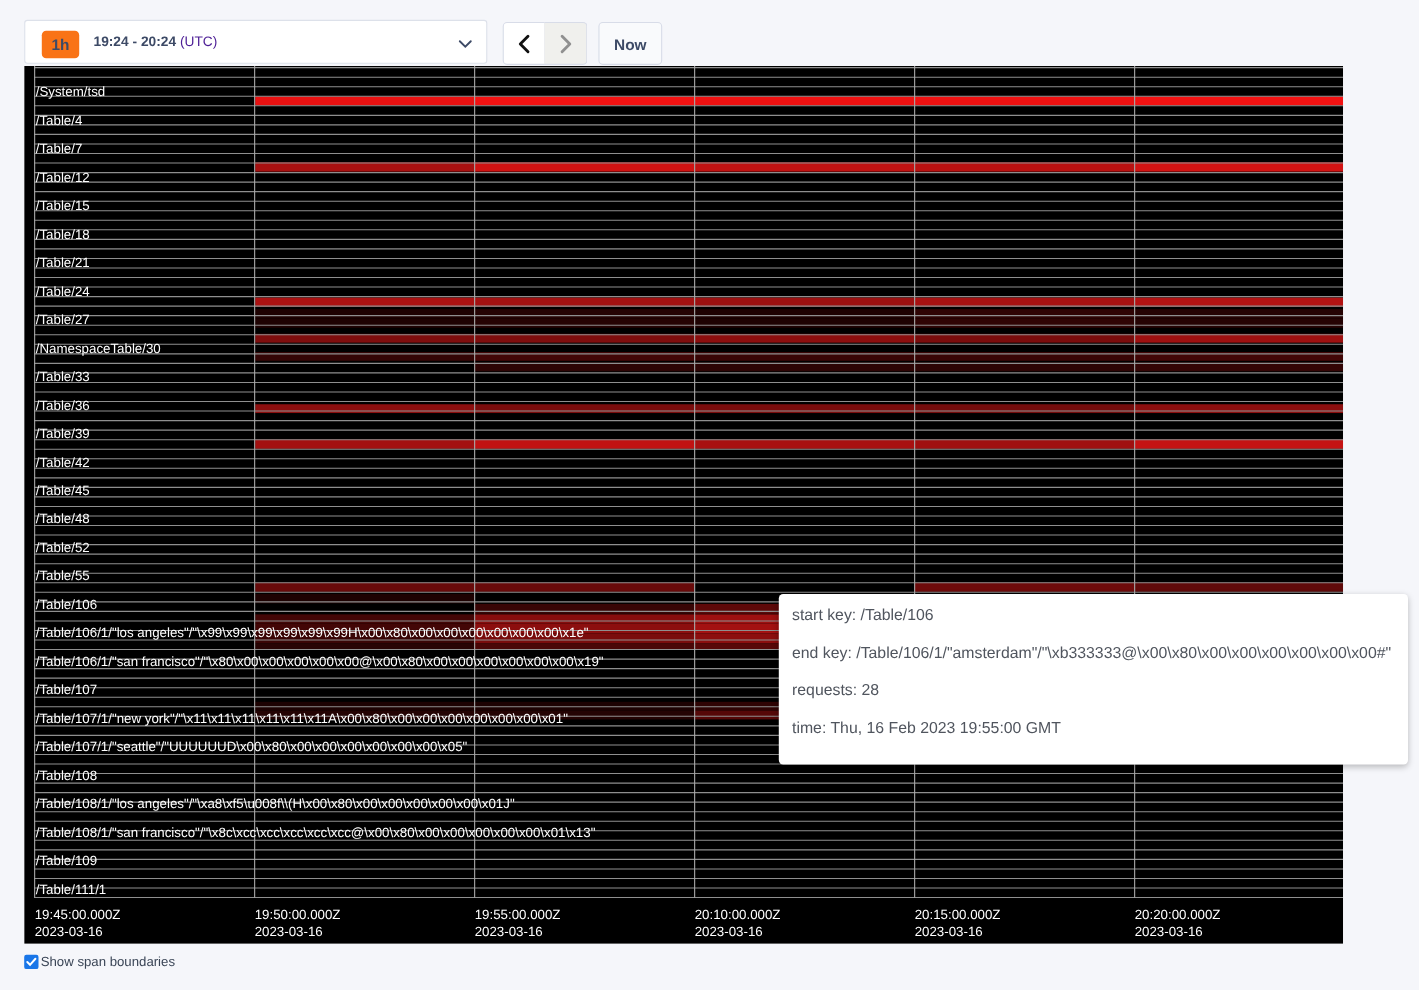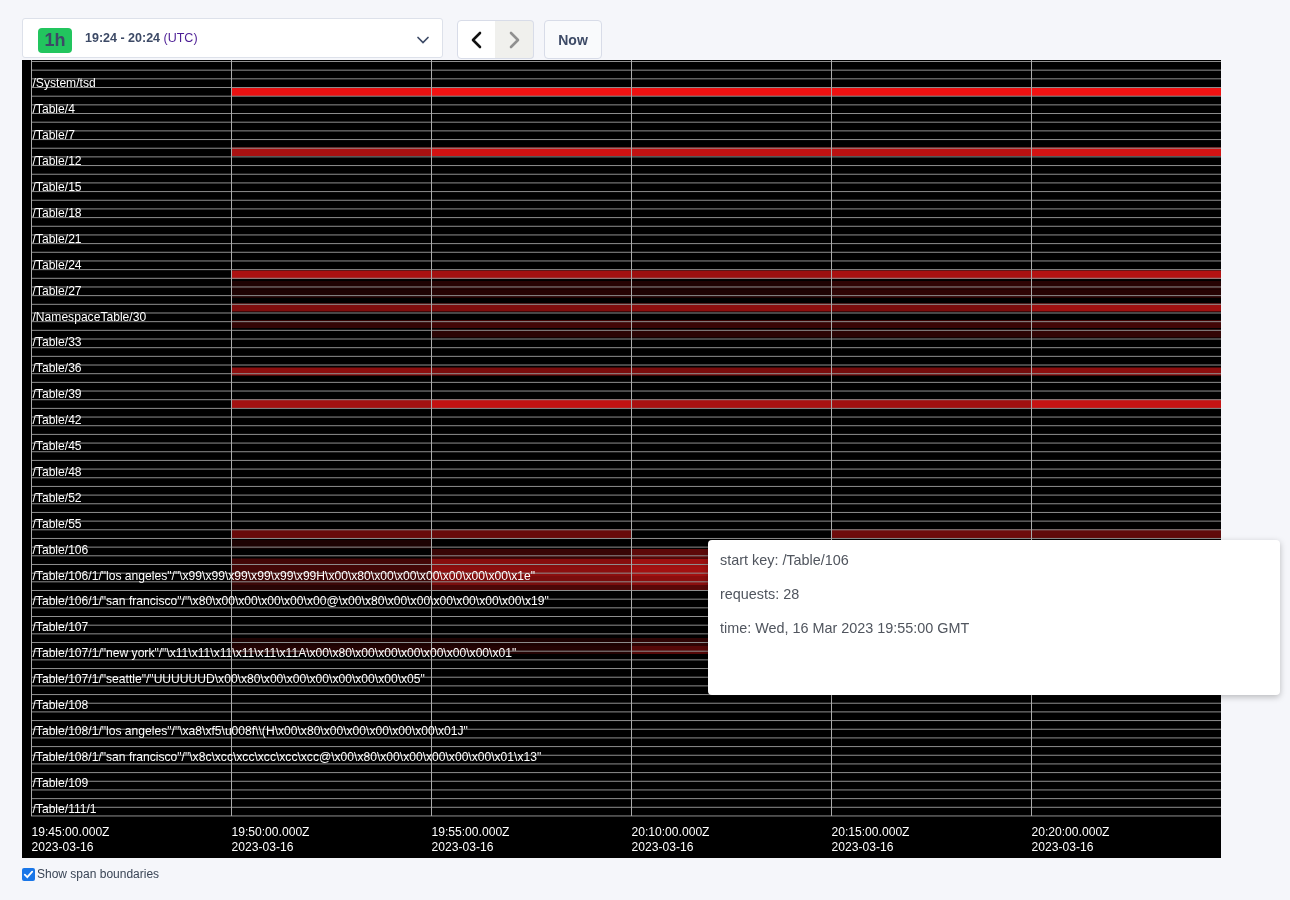--- a/index.html
+++ b/index.html
@@ -1,17 +1,17 @@
 <!DOCTYPE html>
 <html><head><meta charset="utf-8">
 <style>
 html,body{margin:0;padding:0}
 body{width:1290px;height:900px;background:#f5f6fa;font-family:"Liberation Sans",sans-serif;position:relative;overflow:hidden}
 .selbox{position:absolute;left:22px;top:18px;width:419px;height:38px;background:#fff;border:1px solid #dde1ea;border-radius:3px}
-.badge{position:absolute;left:15px;top:9px;width:34px;height:25px;background:#22c55e;border-radius:4px;color:#3d4a66;font-weight:bold;font-size:18px;text-align:center;line-height:25px}
+.badge{position:absolute;left:15px;top:9px;width:34px;height:25px;background:#f97316;border-radius:4px;color:#3d4a66;font-weight:bold;font-size:14px;text-align:center;line-height:25px}
 .trange{position:absolute;left:62px;top:0;height:38px;line-height:39px;font-size:12.5px;color:#3d4a66;font-weight:bold;white-space:nowrap}
 .trange .utc{color:#4c1d95;font-weight:normal}
 .caret{position:absolute;right:12px;top:15px}
 .btn{position:absolute;box-sizing:border-box;border:1px solid #d8dce8;display:flex;align-items:center;justify-content:center}
 .bprev{left:457px;top:20px;width:39px;height:39px;background:#fff;border-radius:4px 0 0 4px}
 .bnext{left:495px;top:20px;width:39px;height:39px;background:#f0f0ed;border-radius:0 4px 4px 0;border-left:none}
 .bnow{left:544px;top:20px;width:58px;height:39px;background:#f9fafc;border-radius:4px;color:#3d4a66;font-weight:bold;font-size:14px}
 .tooltip{position:absolute;left:708px;top:540px;width:572px;height:155px;background:#fff;border-radius:4px;box-sizing:border-box;padding:3px 12px;color:#50555e;font-size:14.4px;box-shadow:0 2px 6px rgba(0,0,0,.25)}
 .tooltip div{height:34px;line-height:34px;white-space:nowrap;overflow:hidden}
 .cbrow{position:absolute;left:22px;top:867px;height:16px}
@@ -154,22 +154,23 @@
       <text x="609.5" y="775.5">20:10:00.000Z</text>
       <text x="609.5" y="790.5">2023-03-16</text>
       <text x="809.5" y="775.5">20:15:00.000Z</text>
       <text x="809.5" y="790.5">2023-03-16</text>
       <text x="1009.5" y="775.5">20:20:00.000Z</text>
       <text x="1009.5" y="790.5">2023-03-16</text>
     </g>
   </svg>
 <div class="tooltip">
  <div>start key: /Table/106</div>
+ <div>end key: /Table/106/1/"amsterdam"/"\xb333333@\x00\x80\x00\x00\x00\x00\x00\x00#"</div>
  <div>requests: 28</div>
- <div>time: Wed, 16 Mar 2023 19:55:00 GMT</div>
+ <div>time: Thu, 16 Feb 2023 19:55:00 GMT</div>
 </div>
 <div class="cbrow">
  <div class="cb">
       <svg width="11" height="11" viewBox="0 0 11 11">
         <path d="M1.8 5.6 L4.3 8.1 L9.2 2.6" stroke="#fff" stroke-width="1.8" fill="none" stroke-linecap="round"></path>
       </svg>
     </div>
  <div class="cblab">Show span boundaries</div>
 </div>
 

